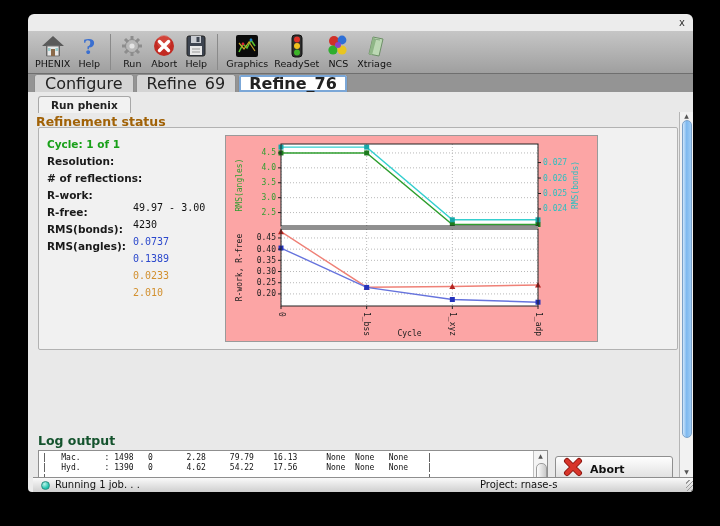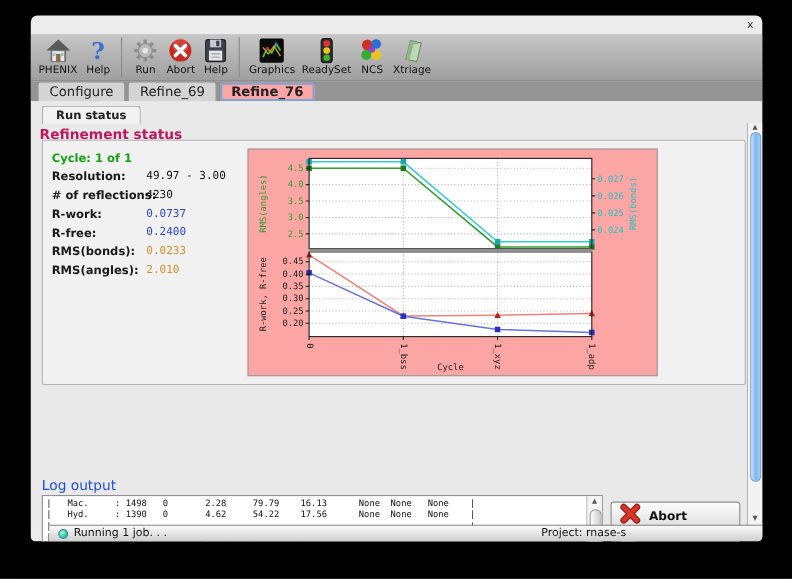--- a/index.html
+++ b/index.html
@@ -19,56 +19,56 @@
   #toolbar{position:absolute;left:0;top:17px;width:100%;height:43px;
     background:linear-gradient(#c6c6c6,#9f9f9f);border-bottom:1px solid #6f6f6f;box-sizing:border-box;
     display:flex;align-items:flex-start;padding:2px 0 0 4px;}
   .tb-item{display:flex;flex-direction:column;align-items:center;margin:0 3px;cursor:default;}
   .tb-icon{width:26px;height:26px;display:flex;align-items:center;justify-content:center;}
   .tb-label{font-size:9.5px;color:#111;line-height:10px;margin-top:0px;white-space:nowrap;}
   .tb-sep{width:1px;height:36px;background:#8a8a8a;margin:1px 5px 0 5px;}
   
   #tabrow{position:absolute;left:0;top:60px;width:100%;height:18px;background:#949494;
     display:flex;align-items:flex-end;padding-left:6px;box-sizing:border-box;}
-  .tab{height:17px;line-height:17px;padding:0 10px;font-size:12px;color:#222;background:#d4d4d4;
+  .tab{height:17px;line-height:17px;padding:0 10px;font-size:16px;color:#222;background:#d4d4d4;
     border:1px solid #8d8d8d;border-bottom:none;border-radius:3px 3px 0 0;margin-right:2px;}
-  .tab.active{background:#fca5a5;font-weight:bold;box-shadow:0 0 0 2px #7ba7d7 inset;}
+  .tab.active{background:#ffffff;font-weight:bold;box-shadow:0 0 0 2px #7ba7d7 inset;}
   #tab-close{position:absolute;right:8px;top:3px;font-size:10px;color:#333;}
   
   #page{position:absolute;left:0;top:78px;width:100%;height:386px;background:#e9e9e9;}
   #subtab{position:absolute;left:10px;top:4px;height:16px;line-height:16px;padding:0 12px;font-size:10.5px;
     font-weight:bold;color:#222;background:#f2f2f2;border:1px solid #a8a8a8;border-bottom:none;border-radius:3px 3px 0 0;}
-  #sec-title{position:absolute;left:8px;top:22px;font-size:12.5px;font-weight:bold;color:#be185d;}
+  #sec-title{position:absolute;left:8px;top:22px;font-size:12.5px;font-weight:bold;color:#a16207;}
   #panel{position:absolute;left:10px;top:35px;width:640px;height:223px;background:#f1f1f1;
     border:1px solid #b2b2b2;border-radius:2px;box-sizing:border-box;padding-left:24px;}
   #cycle{position:absolute;left:8px;top:10px;font-size:10.5px;font-weight:bold;color:#18a018;}
   .info-label{position:absolute;left:8px;font-size:10.5px;font-weight:bold;color:#1a1a1a;white-space:nowrap;}
-  .info-value{position:absolute;left:94px;font-size:10px;font-family:"DejaVu Sans Mono",monospace;white-space:nowrap;}
+  .info-value{position:absolute;left:94px;font-size:10px;font-family:"DejaVu Sans Mono",monospace;white-space:nowrap;margin-top:47px;}
   #chartbox{position:absolute;left:186px;top:7px;width:371px;height:205px;background:#fca5a5;border:1px solid #9a9a9a;}
   
-  #log-title{position:absolute;left:10px;top:341px;font-size:12.5px;font-weight:normal;color:#1d4ed8;}
+  #log-title{position:absolute;left:10px;top:341px;font-size:12.5px;font-weight:bold;color:#14532d;}
   #logbox{position:absolute;left:10px;top:358px;width:510px;height:105px;background:#fff;
     border:1px solid #8f8f8f;box-sizing:border-box;overflow:hidden;}
   #logtext{position:absolute;left:3px;top:2px;font-family:"DejaVu Sans Mono",monospace;font-size:8px;
     line-height:10.3px;color:#111;white-space:pre;}
   .vscroll{position:absolute;background:#f4f4f4;border-left:1px solid #c0c0c0;box-sizing:border-box;}
   #log-scroll{right:0;top:0;width:14px;height:103px;}
   .scroll-arrow{position:absolute;left:0;width:100%;text-align:center;font-size:6px;color:#555;line-height:8px;}
   #log-thumb{position:absolute;left:2px;top:12px;width:9px;height:34px;border-radius:5px;
     background:linear-gradient(90deg,#fdfdfd,#c9c9c9);border:1px solid #9c9c9c;}
   
   .action-btn{position:absolute;left:527px;width:118px;height:26px;background:linear-gradient(#fefefe,#dcdcdc);
     border:1px solid #8f8f8f;border-radius:3px;box-sizing:border-box;display:flex;align-items:center;padding-left:7px;}
   .action-label{font-size:11px;font-weight:bold;color:#111;margin-left:7px;}
   
   #main-scroll{right:0;top:20px;width:14px;height:366px;background:#f2f2f2;border-left:1px solid #b5b5b5;}
   #main-thumb{position:absolute;left:1.5px;top:8px;width:10px;height:318px;border-radius:5px;
     background:linear-gradient(90deg,#cfe6fb,#7db8ef 45%,#9fccf4);border:1px solid #7aa0c8;box-sizing:border-box;}
   
-  #statusbar{position:absolute;left:17px;bottom:0;width:100%;height:14px;border-top:1px solid #8e8e8e;
+  #statusbar{position:absolute;left:5px;bottom:0;width:100%;height:14px;border-top:1px solid #8e8e8e;
     background:linear-gradient(#fafafa,#cfcfcf);}
   #status-dot{position:absolute;left:8px;top:2.5px;width:9px;height:9px;border-radius:50%;
     background:radial-gradient(circle at 35% 30%,#bdf5ea,#20c3ae 65%);border:1px solid #2a8d80;box-sizing:border-box;}
   #status-text{position:absolute;left:22px;top:1px;font-size:10px;color:#111;}
   #project-text{position:absolute;left:447px;top:1px;font-size:10px;color:#111;}
   #grip{position:absolute;right:1px;bottom:1px;width:11px;height:11px;
     background:repeating-linear-gradient(135deg,transparent 0 2px,#9a9a9a 2px 3px);}
 </style>
 </head>
 <body>
@@ -190,34 +190,34 @@
     </div>
 
   <div id="tabrow">
       <div class="tab">Configure</div>
       <div class="tab">Refine_69</div>
       <div class="tab active">Refine_76</div>
     </div>
   <div id="tab-close">x</div>
 
   <div id="page">
-    <div id="subtab">Run status</div>
+    <div id="subtab">Run phenix</div>
     <div id="sec-title">Refinement status</div>
 
     <div id="panel">
       <div id="cycle" style="color: rgb(24, 160, 24);">Cycle: 1 of 1</div>
       <div id="info-rows">
           <div class="info-label" style="top: 27px;">Resolution:</div>
           <div class="info-value" style="top: 27px; color: rgb(17, 17, 17);">49.97 - 3.00</div>
           <div class="info-label" style="top: 44px;"># of reflections:</div>
           <div class="info-value" style="top: 44px; color: rgb(17, 17, 17);">4230</div>
           <div class="info-label" style="top: 61px;">R-work:</div>
           <div class="info-value" style="top: 61px; color: rgb(43, 72, 204);">0.0737</div>
           <div class="info-label" style="top: 78px;">R-free:</div>
-          <div class="info-value" style="top: 78px; color: rgb(43, 72, 204);">0.2400</div>
+          <div class="info-value" style="top: 78px; color: rgb(43, 72, 204);">0.1389</div>
           <div class="info-label" style="top: 95px;">RMS(bonds):</div>
           <div class="info-value" style="top: 95px; color: rgb(210, 144, 47);">0.0233</div>
           <div class="info-label" style="top: 112px;">RMS(angles):</div>
           <div class="info-value" style="top: 112px; color: rgb(210, 144, 47);">2.010</div>
         </div>
       <div id="chartbox">
         <svg id="chart-svg" width="369" height="203" viewBox="0 0 369 203">
             <rect x="55" y="8" width="257" height="82" fill="#fff"></rect>
             <line x1="55" y1="16.945454545454538" x2="312" y2="16.945454545454538" stroke="#b8b8b8" stroke-dasharray="1,2"></line>
             <line x1="55" y1="31.85454545454545" x2="312" y2="31.85454545454545" stroke="#b8b8b8" stroke-dasharray="1,2"></line>

